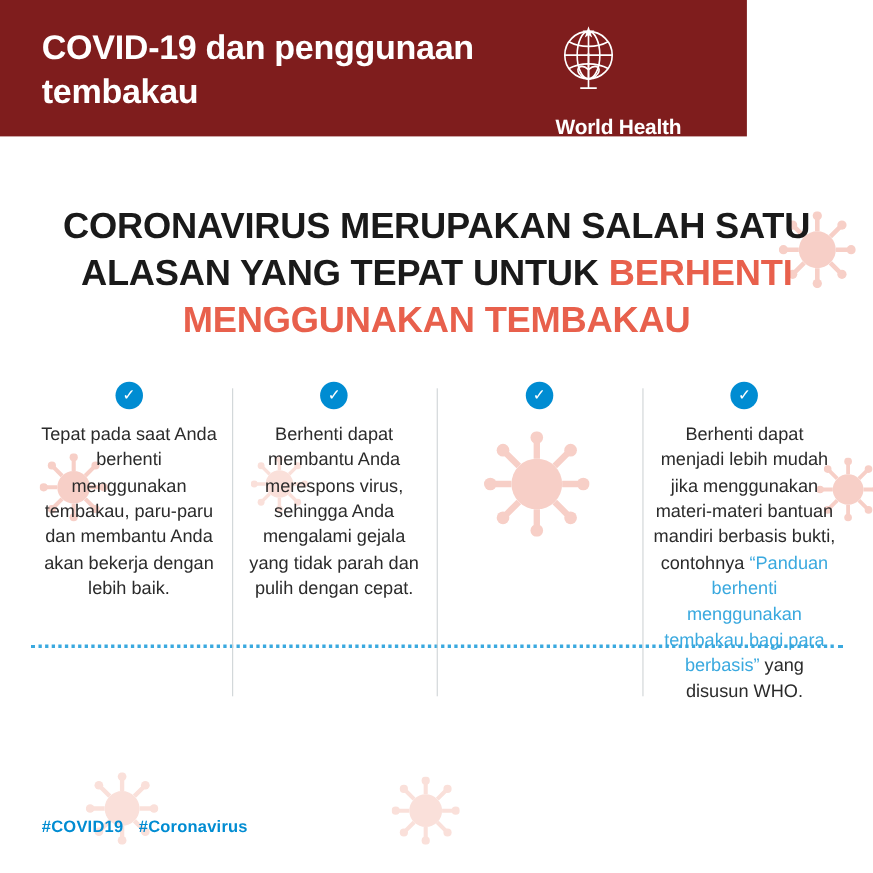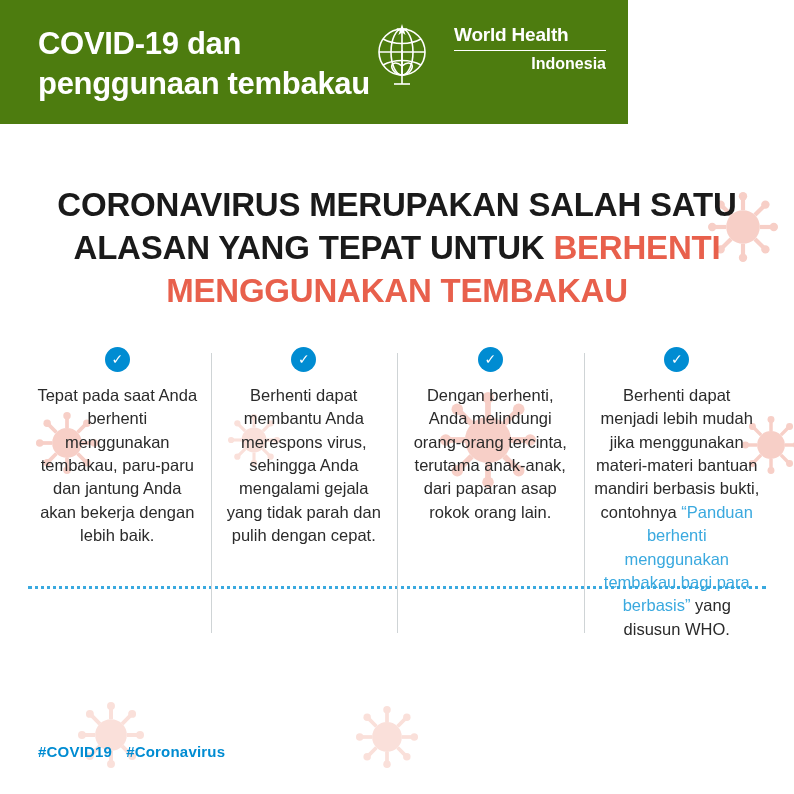--- a/index.html
+++ b/index.html
@@ -12,43 +12,44 @@
   #page {
     position: relative;
     width: 794px; height: 794px;
     background: #ffffff;
     overflow: hidden;
   }
 
   
   .header {
     position: relative;
-    width: 628px;
+    width: 679px;
     height: 124px;
-    background: #4d7c0f;
+    background: #7f1d1d;
     display: flex;
     align-items: flex-start;
     justify-content: space-between;
     padding: 18px 22px 0 38px;
     z-index: 5;
   }
   .header-title {
     color: #ffffff;
     font-size: 31px;
     font-weight: bold;
     line-height: 1.28;
     letter-spacing: -0.3px;
     max-width: 560px;
     padding-top: 6px;
   }
   .who-logo {
     display: flex;
     align-items: flex-start;
     gap: 22px;
     padding-top: 4px;
+    flex-direction: column;
   }
   .who-emblem {
     width: 60px; height: 64px;
     flex: 0 0 60px;
   }
   .who-text-block {
     color: #ffffff;
     padding-top: 2px;
   }
   .who-name {
@@ -363,33 +364,32 @@
     <div class="headline">
       <span>CORONAVIRUS MERUPAKAN SALAH SATU ALASAN YANG TEPAT UNTUK </span><span class="hl-accent">BERHENTI MENGGUNAKAN TEMBAKAU</span>
     </div>
 
     <div class="dotline"></div>
 
     <div class="columns">
 
       <div class="col">
         <div class="check">✓</div>
-        <div class="col-text">Tepat pada saat Anda berhenti menggunakan tembakau, paru-paru dan jantung Anda akan bekerja dengan lebih baik.</div>
+        <div class="col-text">Tepat pada saat Anda berhenti menggunakan tembakau, paru-paru dan membantu Anda akan bekerja dengan lebih baik.</div>
       </div>
 
       <div class="col">
         <div class="col-divider"></div>
         <div class="check">✓</div>
         <div class="col-text">Berhenti dapat membantu Anda merespons virus, sehingga Anda mengalami gejala yang tidak parah dan pulih dengan cepat.</div>
       </div>
 
       <div class="col">
         <div class="col-divider"></div>
         <div class="check">✓</div>
-        <div class="col-text">Dengan berhenti, Anda melindungi orang-orang tercinta, terutama anak-anak, dari paparan asap rokok orang lain.</div>
       </div>
 
       <div class="col">
         <div class="col-divider"></div>
         <div class="check">✓</div>
         <div class="col-text"><span>Berhenti dapat menjadi lebih mudah jika menggunakan materi-materi bantuan mandiri berbasis bukti, contohnya </span><span class="col-quote">“Panduan berhenti menggunakan tembakau bagi para berbasis”</span><span> yang disusun WHO.</span></div>
       </div>
 
     </div>
 

